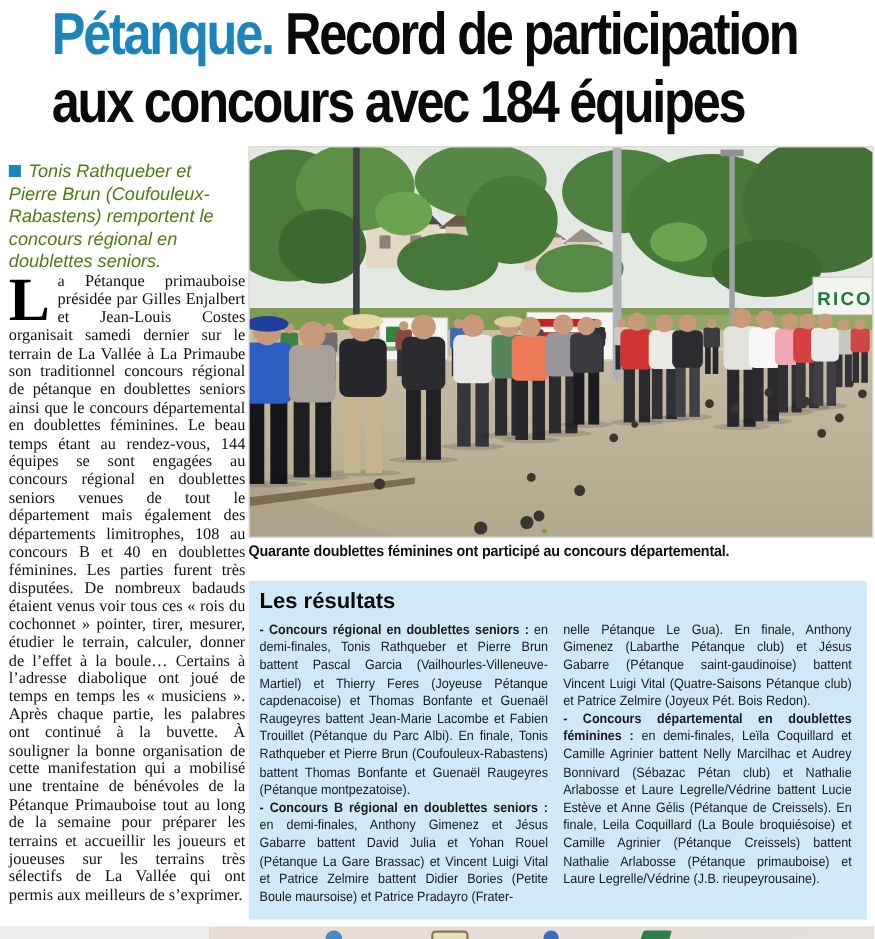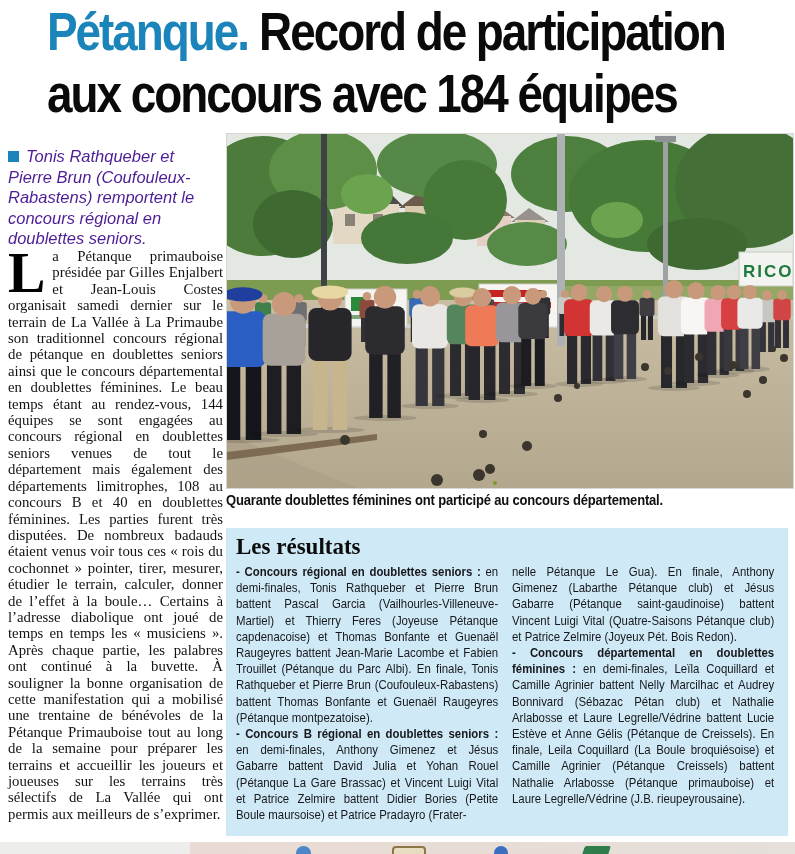--- a/index.html
+++ b/index.html
@@ -8,21 +8,21 @@
 
   
   #headline{position:absolute;left:6px;top:0;width:789px;margin-left:41px;}
   .hl-line{font-family:"Liberation Sans",sans-serif;font-weight:700;font-size:54px;
            line-height:62px;letter-spacing:-2.4px;color:#0a0a0a;white-space:nowrap;
            transform:scaleX(.85);transform-origin:0 50%;}
   #hl-kicker{color:#1b84bb;margin-right:13px;}
 
   
   #standfirst{position:absolute;left:8px;top:146px;width:212px;
-              font-style:italic;font-size:16.5px;line-height:20.5px;color:#4c1d95;}
+              font-style:italic;font-size:16.5px;line-height:20.5px;color:#4d7c0f;}
   #sf-bullet{display:inline-block;width:11px;height:11px;background:#1b84bb;margin-right:7px;}
 
   
   #article{position:absolute;left:8px;top:248px;width:215px;
            font-family:"Liberation Serif",serif;font-size:14.8px;line-height:16.4px;
            text-align:justify;color:#121212;}
   #dropcap{float:left;font-family:"Liberation Serif",serif;font-weight:700;
            font-size:56px;line-height:44px;padding:3px 7px 0 0;color:#000;}
 
   
@@ -31,22 +31,22 @@
   #photo svg{display:block;width:566px;height:354px;}
 
   
   #caption{position:absolute;left:226px;top:492px;width:566px;
            font-weight:700;font-size:14px;line-height:17px;color:#101010;
            transform:scaleX(.93);transform-origin:0 0;letter-spacing:-.2px;}
 
   
   #results{position:absolute;left:226px;top:528px;width:562px;height:308px;
            background:#cfeaf6;box-sizing:border-box;overflow:hidden;}
-  #results h2{margin:6px 0 0 10px;font-family:Liberation Serif, serif;font-weight:700;
-              font-size:23px;line-height:26px;color:#0c0c0c;}
+  #results h2{margin:6px 0 0 10px;font-family:Liberation Sans, sans-serif;font-weight:700;
+              font-size:20px;line-height:26px;color:#0c0c0c;}
   .res-col{position:absolute;top:36px;width:285px;transform:scaleX(.92);transform-origin:0 0;
            font-size:12.4px;line-height:16.2px;text-align:justify;color:#17171c;}
   #res-col-0{left:10px;}
   #res-col-1{left:286px;}
   .res-col p{margin:0;}
   .res-col b{font-weight:700;}
 
   
   #bottom-strip{position:absolute;left:0;top:842px;width:795px;height:12px;overflow:hidden;}
   #strip-left{position:absolute;left:0;top:0;width:190px;height:12px;background:#ededeb;}

